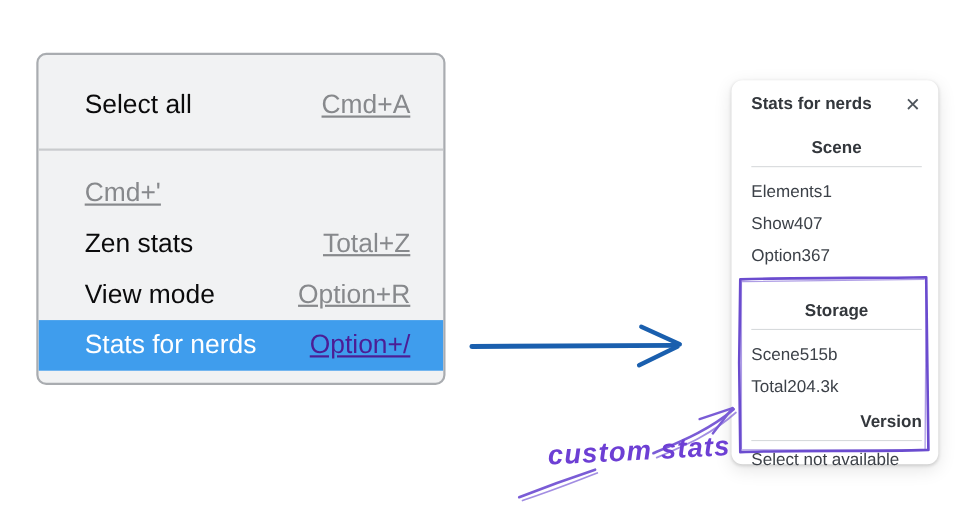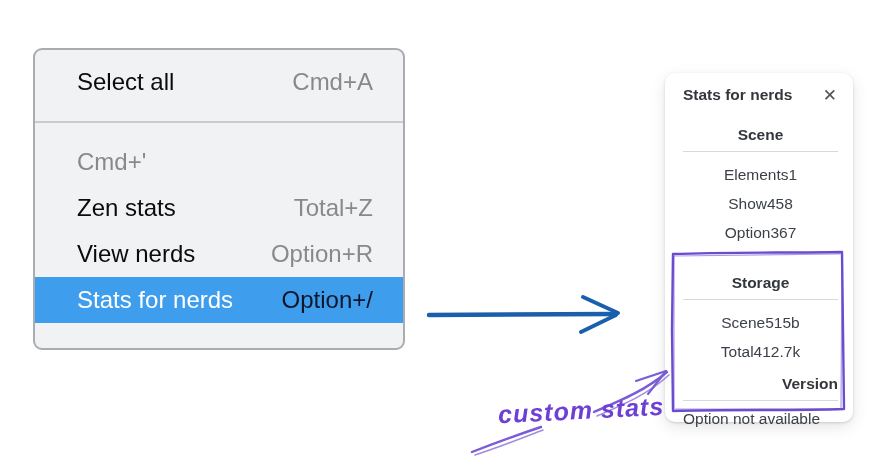--- a/index.html
+++ b/index.html
@@ -11,40 +11,40 @@
     overflow:hidden;
   }
 
   
   .menu {
     position:absolute; left:33px; top:48px;
     width:372px; height:302px;
     background:#f1f2f3;
     border:2px solid #a9acb0;
     border-radius:9px;
-    padding-top:8px;
+    padding-top:22px;
     overflow:hidden;
   }
   .menu-item {
     height:46px;
     display:flex; align-items:center; justify-content:space-between;
     padding:0 30px 0 42px;
     font-size:24px;
     color:#0b0b0c;
     cursor:default;
     white-space:nowrap;
   }
   .menu-item.first { height:48px; }
-  .menu-item .shortcut { color:#87898c; }
+  .menu-item .shortcut { color:#87898c;text-decoration:underline; }
   .menu-divider {
     border-top:2px solid #c9cbcd;
     margin:15px 0 16px 0;
   }
   .menu-item.highlight { background:#3f9ded; color:#ffffff; }
-  .menu-item.highlight .shortcut { color:#0f172a; }
+  .menu-item.highlight .shortcut { color:#4c1d95; }
 
   
   .panel {
     position:absolute; left:665px; top:73px;
     width:188px; height:349px;
     background:#ffffff;
     border-radius:10px;
     box-shadow:0 1px 3px rgba(0,0,0,0.14), 0 5px 16px rgba(0,0,0,0.10);
     padding:12px 15px 12px 18px;
     font-size:15.5px;
@@ -67,21 +67,21 @@
   }
   .section-title.scene   { margin-top:20px; }
   .section-title.storage { margin-top:26px; }
   .section-title.version { margin-top:8px;text-align:right; }
   .panel hr {
     border:none; border-top:1px solid #d7dadc;
     margin:6px 0 8px 0;
   }
   .stat-row {
     height:29px;
-    display:flex; align-items:center; justify-content:center;
+    display:flex; align-items:center; justify-content:flex-start;
   }
   .stat-row .val { text-align:right; }
   .version-note { margin-top:8px; height:20px; line-height:20px; }
 
   
   svg.overlay {
     position:absolute; left:0; top:0;
     pointer-events:none;
   }
 
@@ -105,21 +105,21 @@
   </div>
   <div class="menu-divider"></div>
   <div class="menu-item">
     <span class="shortcut">Cmd+'</span>
   </div>
   <div class="menu-item">
     <span>Zen stats</span>
     <span class="shortcut">Total+Z</span>
   </div>
   <div class="menu-item">
-    <span>View nerds</span>
+    <span>View mode</span>
     <span class="shortcut">Option+R</span>
   </div>
   <div class="menu-item highlight">
     <span>Stats for nerds</span>
     <span class="shortcut">Option+/</span>
   </div>
 </div>
 
 <div class="panel">
   <div class="panel-header">
@@ -128,41 +128,41 @@
   </div>
 
   <div class="section-title scene">Scene</div>
   <hr>
   <div class="stat-row">
     <span>Elements</span>
     <span class="val">1</span>
   </div>
   <div class="stat-row">
     <span>Show</span>
-    <span class="val">458</span>
+    <span class="val">407</span>
   </div>
   <div class="stat-row">
     <span>Option</span>
     <span class="val">367</span>
   </div>
 
   <div class="section-title storage">Storage</div>
   <hr>
   <div class="stat-row">
     <span>Scene</span>
     <span class="val">515b</span>
   </div>
   <div class="stat-row">
     <span>Total</span>
-    <span class="val">412.7k</span>
+    <span class="val">204.3k</span>
   </div>
 
   <div class="section-title version">Version</div>
   <hr>
-  <div class="version-note">Option not available</div>
+  <div class="version-note">Select not available</div>
 </div>
 
 <svg class="overlay" width="873" height="461" viewBox="0 0 873 461">
 
   <g stroke="#1a5fae" fill="none" stroke-linecap="round">
     <path d="M429,315 L613,314" stroke-width="4.5"></path>
     <path d="M583,297 L618,313" stroke-width="4"></path>
     <path d="M616,315 L581,332" stroke-width="4"></path>
   </g>
 

